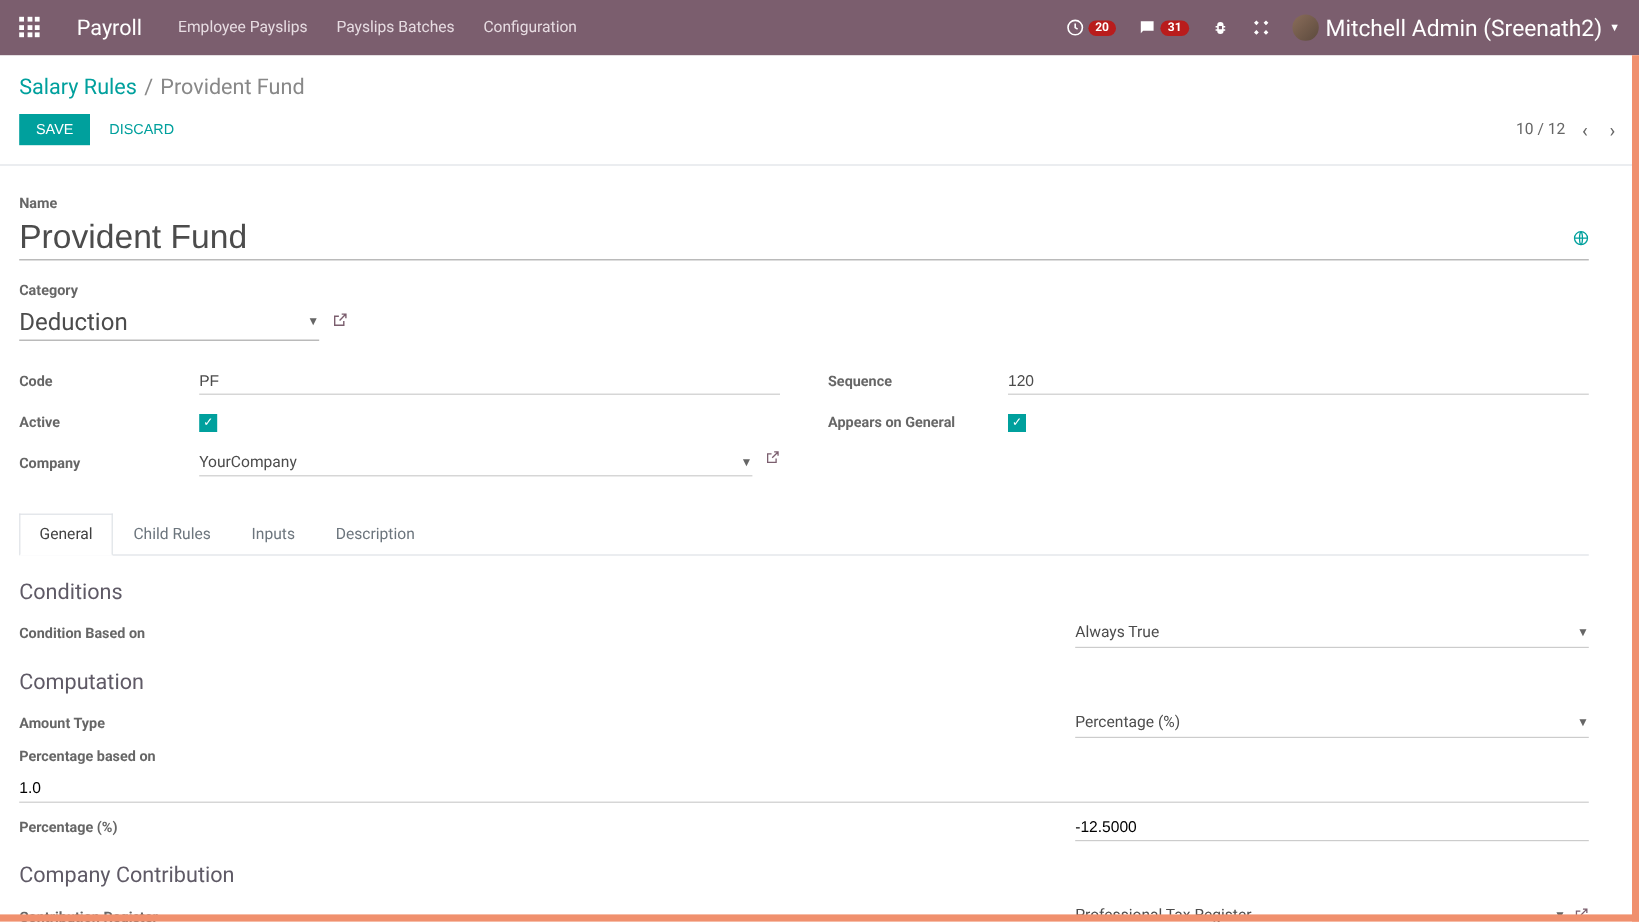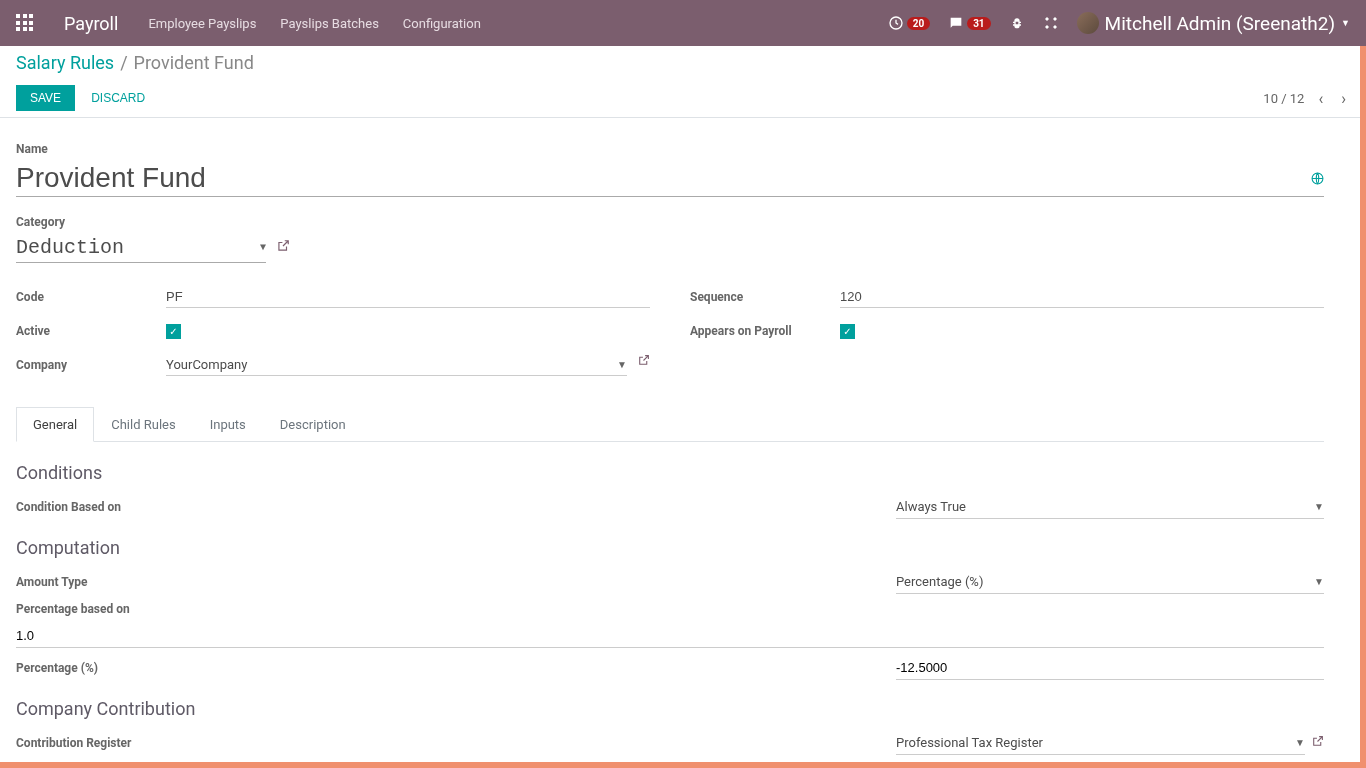--- a/index.html
+++ b/index.html
@@ -20,42 +20,42 @@
 .user-section { display: flex; align-items: center; gap: 6px; cursor: pointer; }
 .avatar { width: 22px; height: 22px; border-radius: 50%; background: linear-gradient(135deg, #8a6d5a, #5c4a3d); }
 .user-name { font-size: 19px; }
 .caret { font-size: 9px; }
 
 
 .orange-strip { position: fixed; right: 0; top: 46px; bottom: 0; width: 6px; background: #f0906e; }
 .orange-bottom { position: fixed; left: 0; right: 0; bottom: 0; height: 6px; background: #f0906e; }
 
 
-.control-panel { padding: 6px 16px; border-bottom: 1px solid #dee2e6; }
+.control-panel { padding: 16px 16px; border-bottom: 1px solid #dee2e6; }
 .breadcrumb { font-size: 18px; margin-bottom: 12px; display: flex; align-items: center; gap: 6px; }
 .breadcrumb a { color: #00a09d; text-decoration: none; cursor: pointer; }
 .breadcrumb .sep { color: #888; }
 .breadcrumb .current { color: #888; }
 .cp-bottom { display: flex; justify-content: space-between; align-items: center; }
 .cp-buttons { display: flex; gap: 8px; align-items: center; }
 .btn-primary { background: #00a09d; color: #fff; border: none; padding: 6px 14px; font-size: 12px; font-weight: 500; cursor: pointer; text-transform: uppercase; }
 .btn-link { background: none; border: none; color: #00a09d; font-size: 12px; font-weight: 500; cursor: pointer; text-transform: uppercase; padding: 6px 8px; }
 .pager { display: flex; align-items: center; gap: 10px; color: #666; }
 .pager-text { font-size: 13px; }
 .pager-arrow { cursor: pointer; font-size: 16px; color: #666; padding: 0 4px; }
 
 
 .form-sheet { padding: 24px 16px 40px; max-width: 1340px; }
 .field-label { font-size: 12px; font-weight: bold; color: #666; margin-bottom: 4px; display: block; }
 .big-input { width: 100%; font-size: 28px; border: none; border-bottom: 1px solid #aaa; padding: 2px 0; outline: none; color: #4c4c4c; }
 .name-wrap { position: relative; margin-bottom: 18px; }
 .globe-icon { position: absolute; right: 0; top: 30px; color: #00a09d; font-size: 13px; }
 
 .category-wrap { margin-bottom: 22px; }
-.category-select { display: flex; align-items: center; gap: 10px; font-family: Liberation Mono, monospace; }
+.category-select { display: flex; align-items: center; gap: 10px; }
 .select-input { font-size: 20px; border: none; border-bottom: 1px solid #aaa; padding: 3px 0; min-width: 250px; display: flex; justify-content: space-between; align-items: center; cursor: pointer; }
 .select-caret { font-size: 10px; color: #666; }
 .ext-link { color: #7b5e6e; cursor: pointer; font-size: 13px; }
 
 .two-col { display: flex; gap: 40px; margin-bottom: 20px; }
 .col { flex: 1; }
 .field-row { display: flex; align-items: center; margin-bottom: 10px; min-height: 24px; }
 .field-row .field-label { width: 150px; margin-bottom: 0; }
 .field-input { flex: 1; border: none; border-bottom: 1px solid #ccc; padding: 3px 0; font-size: 13px; outline: none; color: #4c4c4c; }
 .field-select-wrap { flex: 1; display: flex; align-items: flex-start; gap: 10px; }
@@ -197,21 +197,21 @@
           </span>
         </div>
       </div>
     </div>
     <div class="col">
       <div class="field-row">
         <label class="field-label">Sequence</label>
         <input class="field-input" value="120" style="">
       </div>
       <div class="field-row">
-        <label class="field-label">Appears on Payroll</label>
+        <label class="field-label">Appears on General</label>
         <div class="checkbox">✓</div>
       </div>
     </div>
   </div>
 
   <div class="tabs">
     <div class="tab active">General</div>
     <div class="tab">Child Rules</div>
     <div class="tab">Inputs</div>
     <div class="tab">Description</div>

